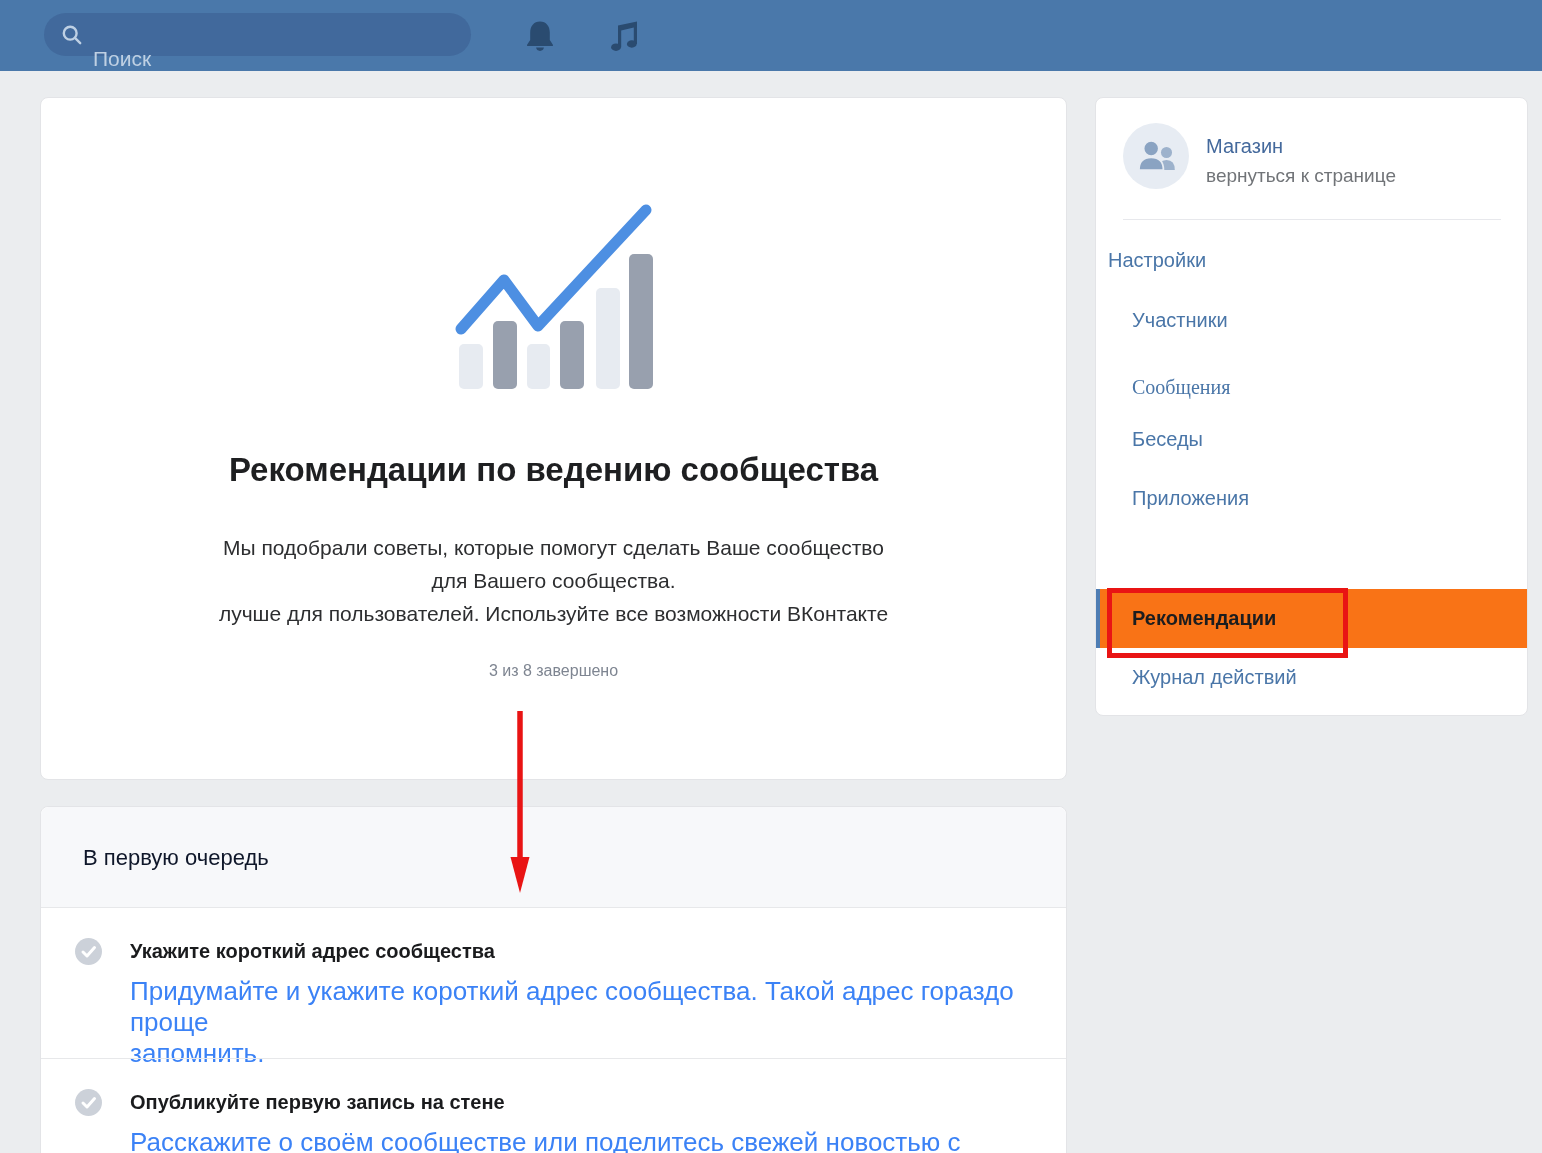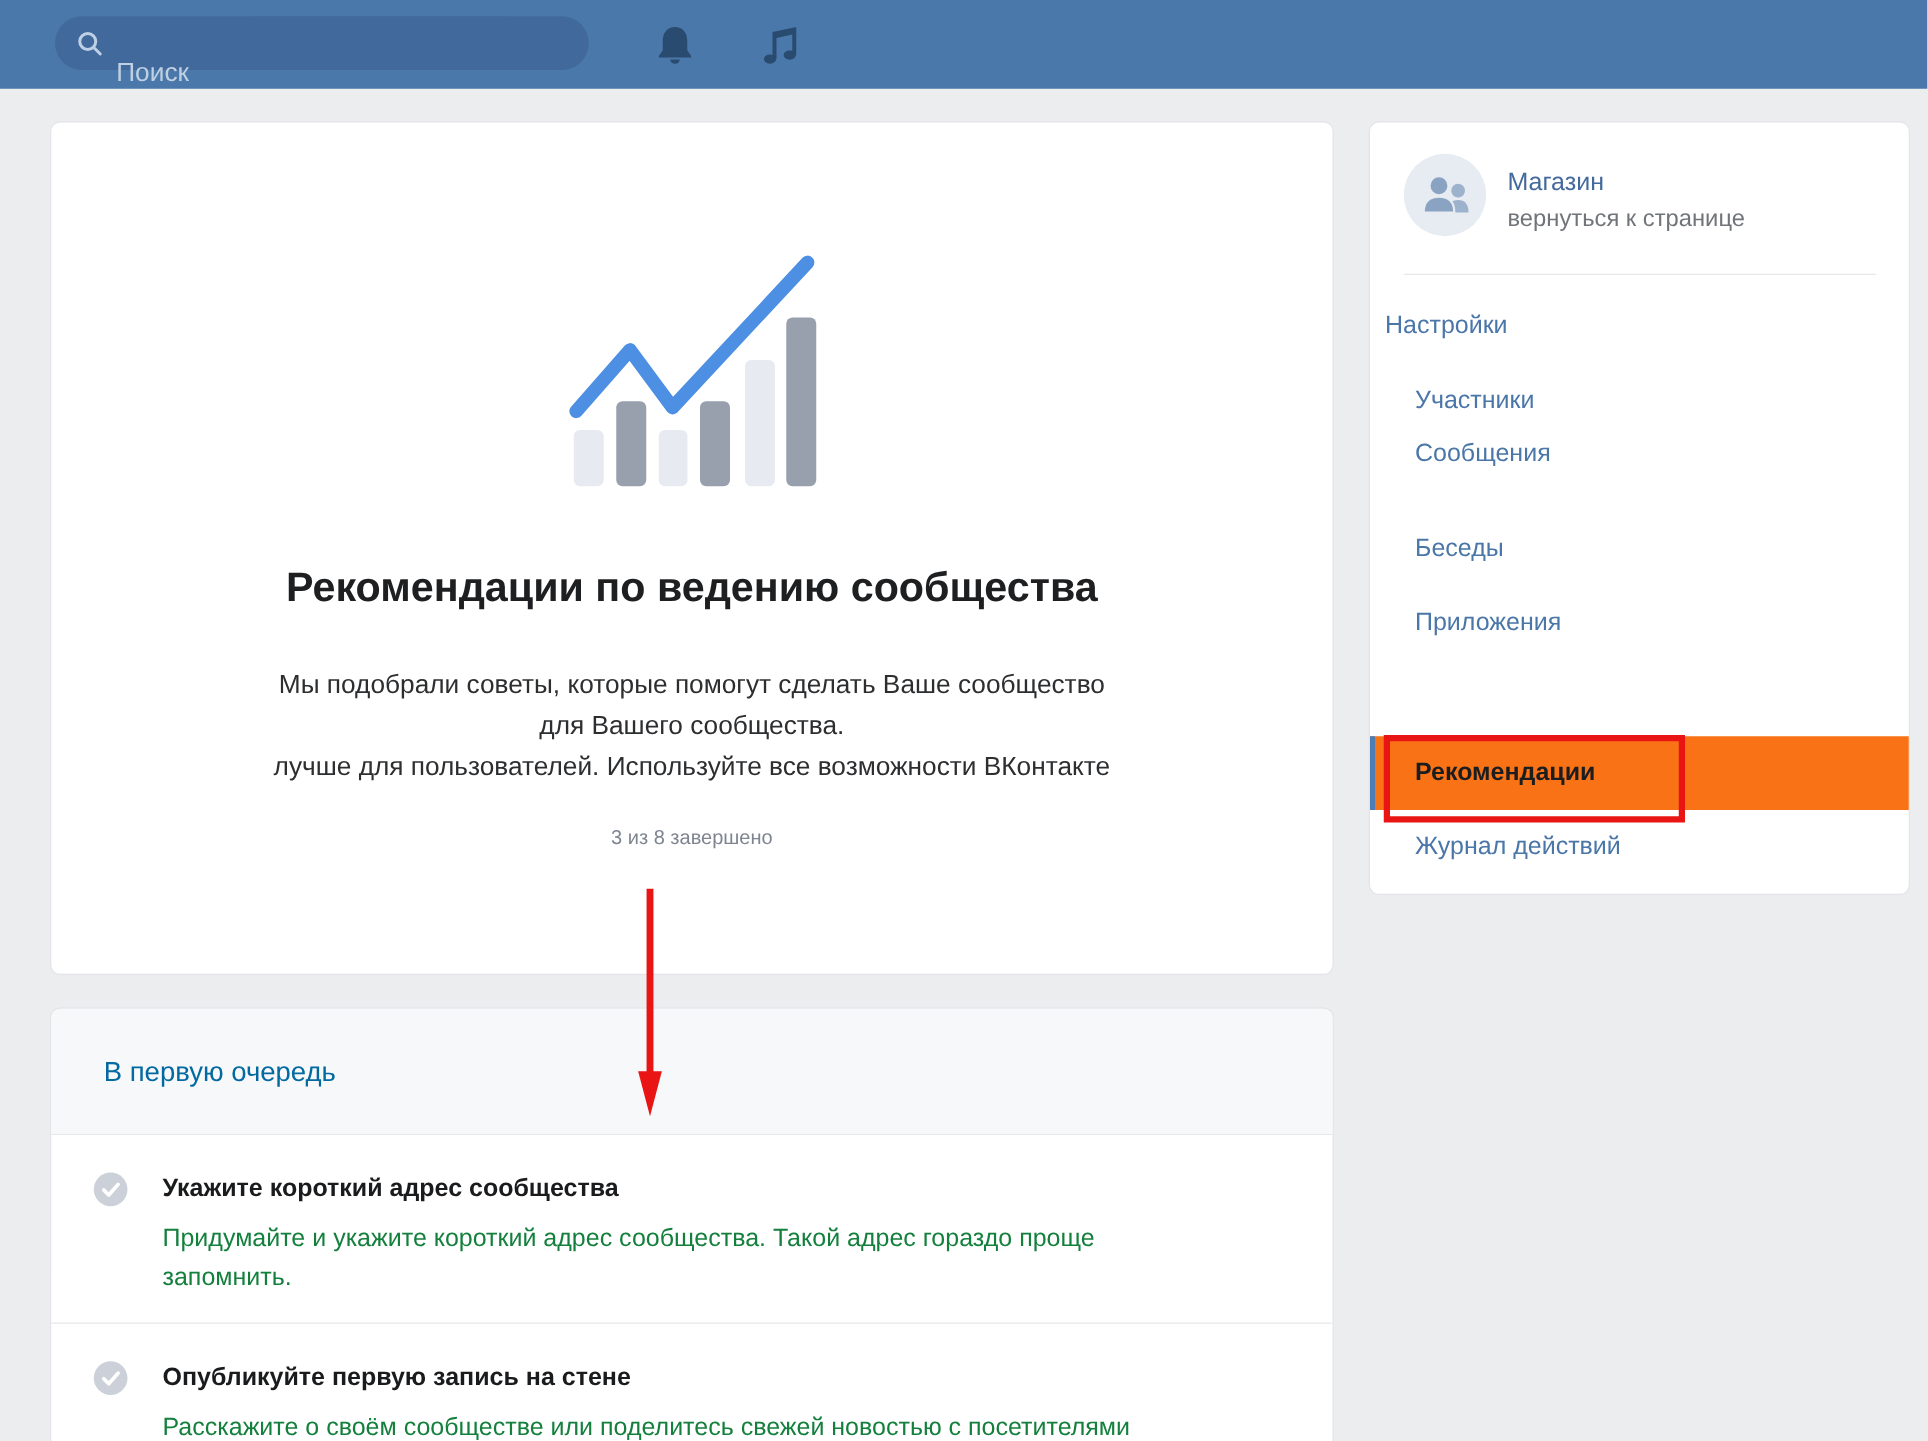--- a/index.html
+++ b/index.html
@@ -54,38 +54,38 @@
   }
 
   
   .tasks-header {
     position:absolute; left:0; top:0; width:100%; height:101px;
     background:#f7f8fa; border-bottom:1px solid #e7e8ea;
     border-radius:8px 8px 0 0;
   }
   .tasks-header-title {
     position:absolute; left:42px; top:38px;
-    font-size:22px; color:#0369a1;
+    font-size:22px; color:#0f172a;
   }
   .task-item { position:absolute; left:0; width:100%; cursor:pointer; }
   .task-item-1 { top:101px; height:150px; }
   .task-item-2 { top:252px; height:178px; }
   .task-divider { position:absolute; left:0; top:251px; width:100%; height:1px; background:#e7e8ea; }
   .check-circle {
     position:absolute; left:34px; top:30px; width:27px; height:27px;
     border-radius:50%; background:#ccd1d9;
     display:flex; align-items:center; justify-content:center;
   }
   .task-title {
     position:absolute; left:89px; top:32px;
     font-size:20px; font-weight:700; color:#1a1b1d;
   }
   .task-desc {
     position:absolute; left:89px; top:68px;
-    font-size:20px; line-height:31px; color:#15803d;
+    font-size:26px; line-height:31px; color:#3b82f6;
   }
 
   
   .side-avatar {
     position:absolute; left:27px; top:25px; width:66px; height:66px;
     border-radius:50%; background:#e7ecf3; cursor:pointer;
     display:flex; align-items:center; justify-content:center;
   }
   .side-name {
     position:absolute; left:110px; top:37px;
@@ -94,21 +94,21 @@
   .side-back {
     position:absolute; left:110px; top:67px;
     font-size:19px; color:#717478; text-decoration:none; cursor:pointer;
   }
   .side-divider { position:absolute; left:27px; top:121px; width:378px; height:1px; background:#e7e8ec; }
   .menu-item {
     position:absolute; left:0; width:100%; height:59px;
     display:flex; align-items:center; padding-left:36px;
     font-size:20px; color:#4a76a8; cursor:pointer;
   }
-  .mi-0 { top:133px;padding-left:12px; } .mi-1 { top:193px; } .mi-2 { top:236px; } .mi-3 { top:312px; }
+  .mi-0 { top:133px;padding-left:12px; } .mi-1 { top:193px; } .mi-2 { top:260px;font-family:Liberation Serif, serif; } .mi-3 { top:312px; }
   .mi-4 { top:371px; } .mi-5 { top:431px; } .mi-6 { top:491px; } .mi-7 { top:550px; }
   .menu-item.active { background:#f97316; color:#1c1d1f; font-weight:700;text-align:right; }
   .active-indicator {
     position:absolute; left:0; top:0; width:4px; height:100%;
     background:#4e7db3;
   }
 
   
   .annotation-box {
     position:absolute; left:1107px; top:588px; width:241px; height:70px;

